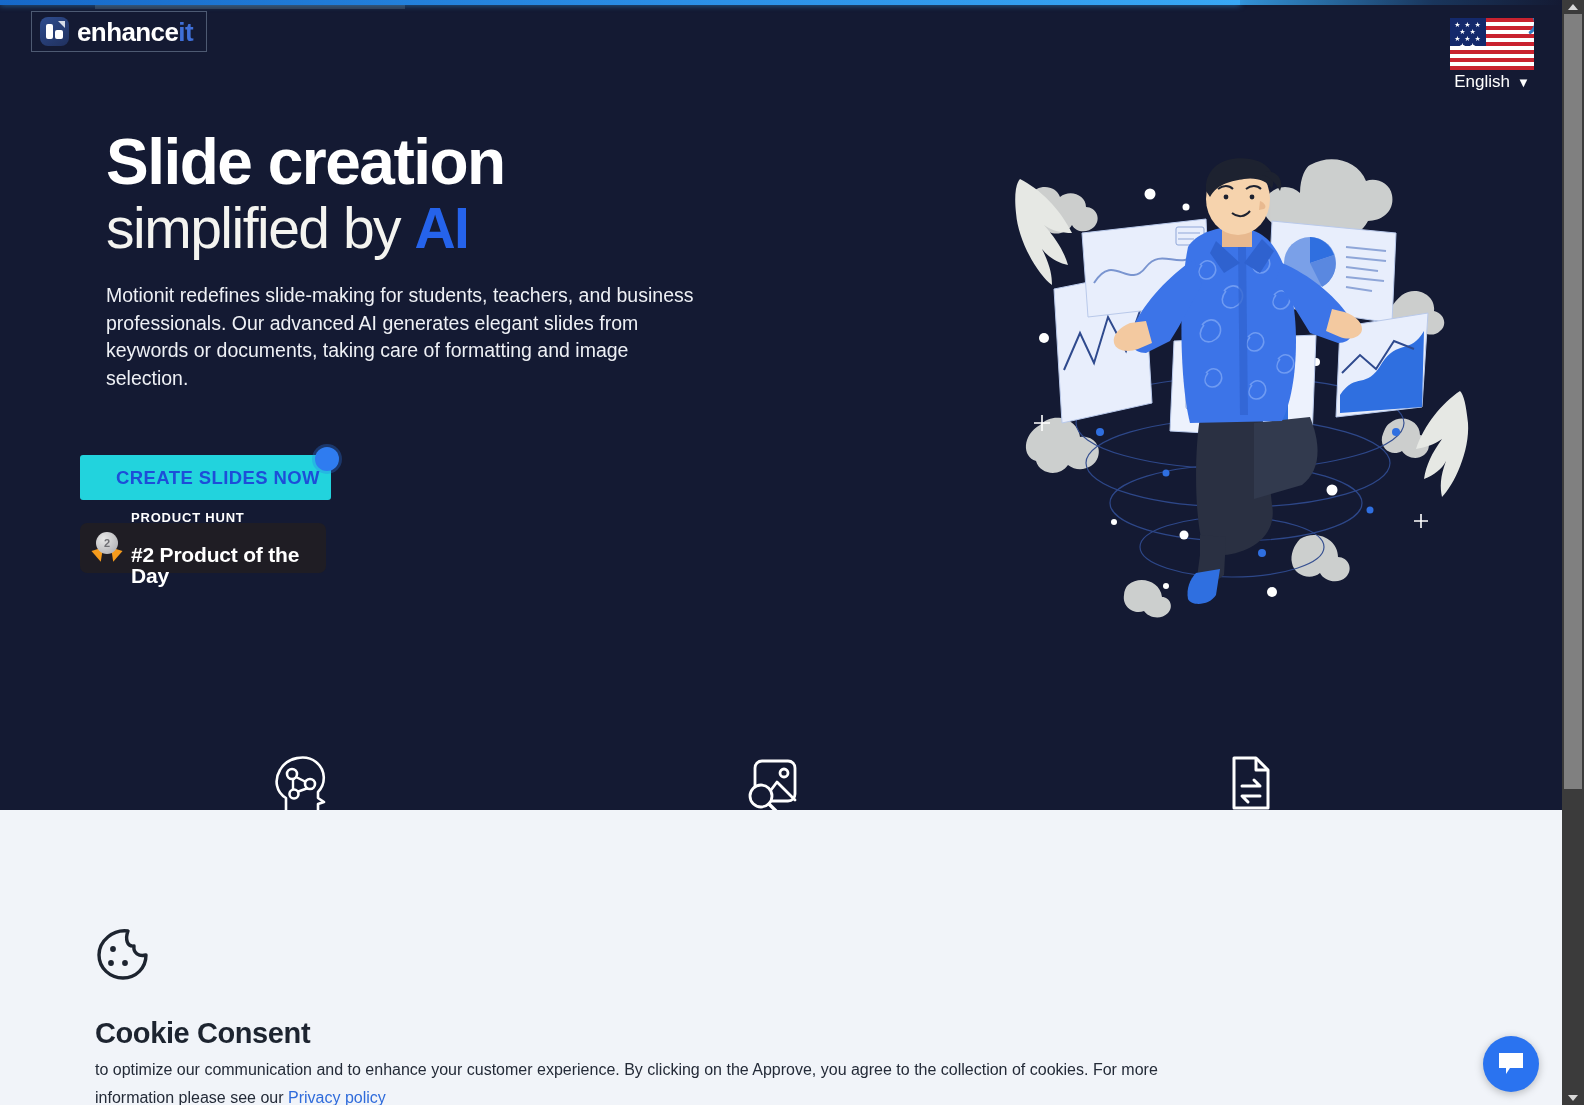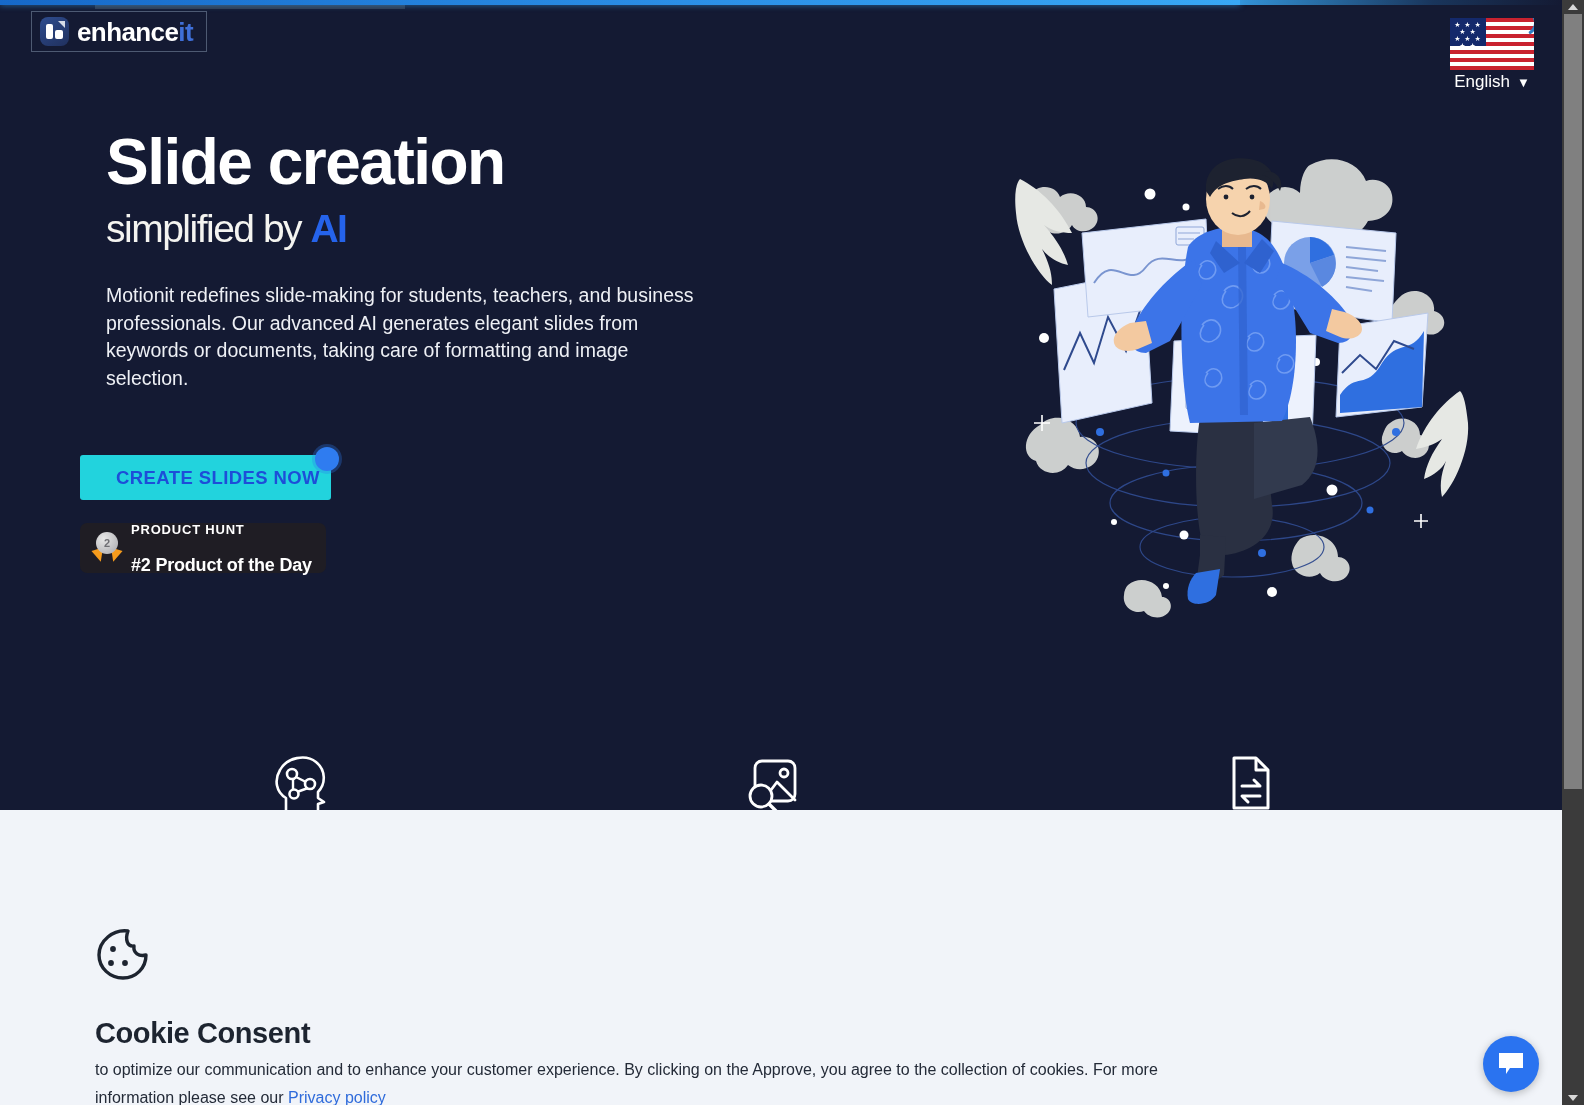--- a/index.html
+++ b/index.html
@@ -105,21 +105,21 @@
     border-left-color: transparent; border-bottom-color: transparent;
     transform: rotate(18deg);
   }
 
   
   .hero { position:absolute; left: 80px; top: 127px; width: 640px; margin-left: 26px; }
   h1.headline {
     color:#ffffff; letter-spacing:-1.5px;
   }
   .hl-1 { display:block; font-size:64px; font-weight:700; line-height:70px; }
-  .hl-2 { display:block; font-size:39px; font-weight:400; line-height:63px; color:#f4f4f0;}
+  .hl-2 { display:block; font-size:57px; font-weight:400; line-height:63px; color:#f4f4f0;}
   .hl-2 .ai { color:#2563eb; font-weight:700; }
   p.subtext {
     margin-top: 22px;
     font-size: 19.5px; line-height: 27.5px;
     color:#eef0f5; font-weight:400; width: 600px;
   }
 
   
   .cta-wrap { position:absolute; left:80px; top:455px; }
   .cta {
@@ -158,21 +158,21 @@
   }
   .medal .rib-l, .medal .rib-r {
     position:absolute; top:17px; width:0; height:0;
     border-left:6px solid transparent; border-right:6px solid transparent;
     border-top:13px solid #f59b1c;
   }
   .medal .rib-l { left:1px; transform: rotate(-16deg); }
   .medal .rib-r { left:17px; transform: rotate(16deg); }
   .ph-texts { line-height:1; }
   .ph-kicker { color:#ffffff; font-size:13px; font-weight:700; letter-spacing:.8px; }
-  .ph-title { color:#ffffff; font-size:18px; font-weight:700; margin-top:20px; letter-spacing:-.2px;}
+  .ph-title { color:#ffffff; font-size:21px; font-weight:700; margin-top:20px; letter-spacing:-.2px;}
 
   
   .illus { position:absolute; left:1010px; top:155px; width:460px; height:470px; }
 
   
   .features { position:absolute; left:0; top:752px; width:1540px; height:60px; }
   .feat { position:absolute; top:0; width:90px; height:60px;
           display:flex; align-items:flex-start; justify-content:center; }
   .feat-1 { left: 255px; }
   .feat-2 { left: 727px; }

